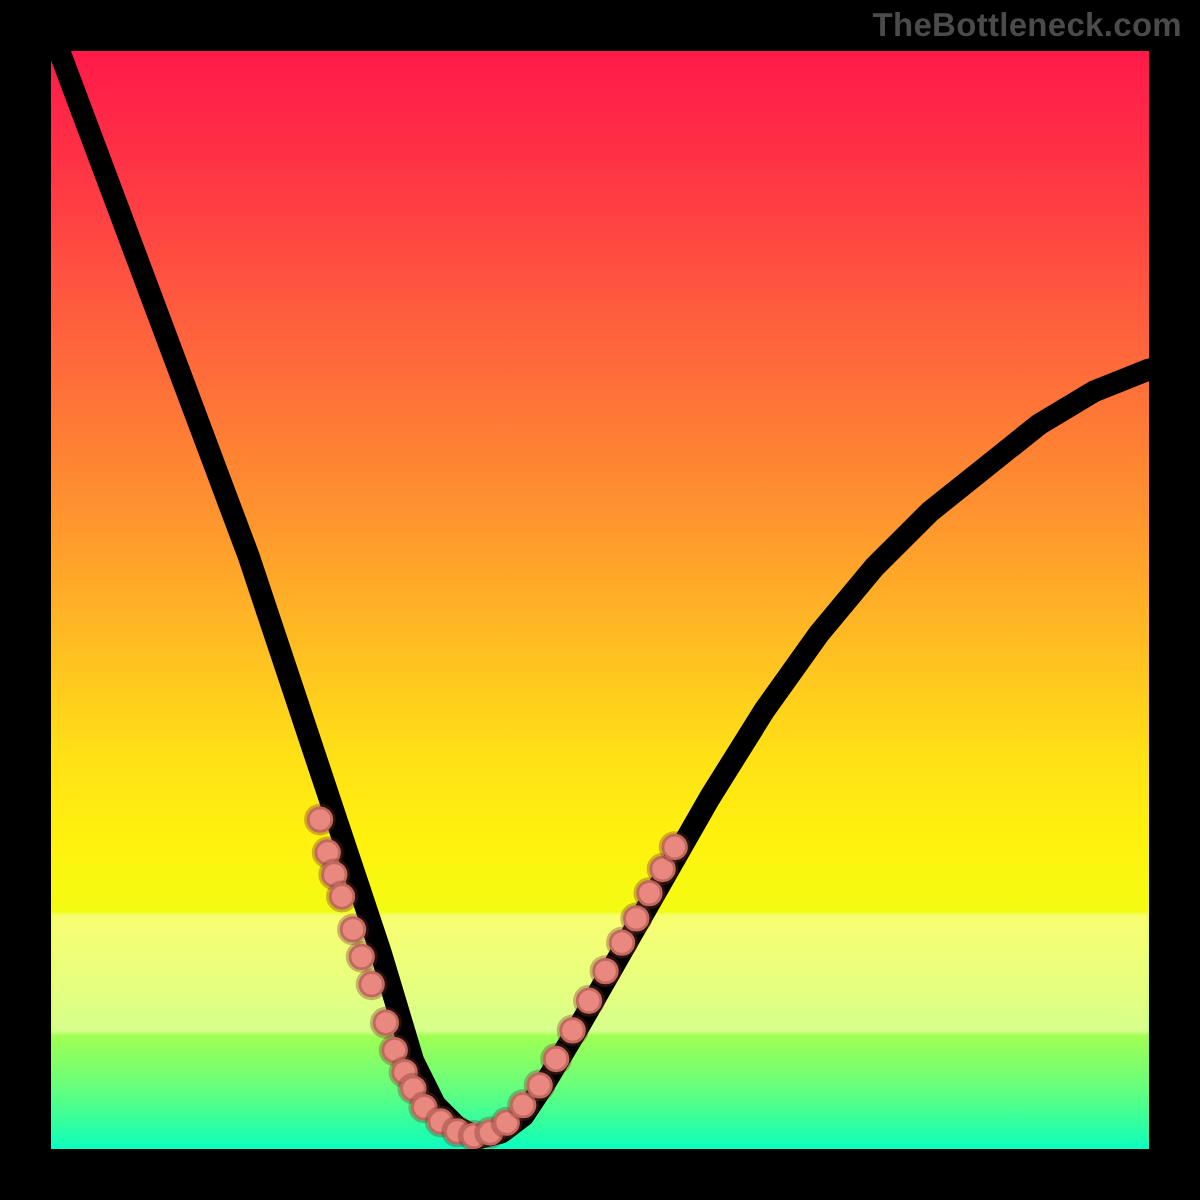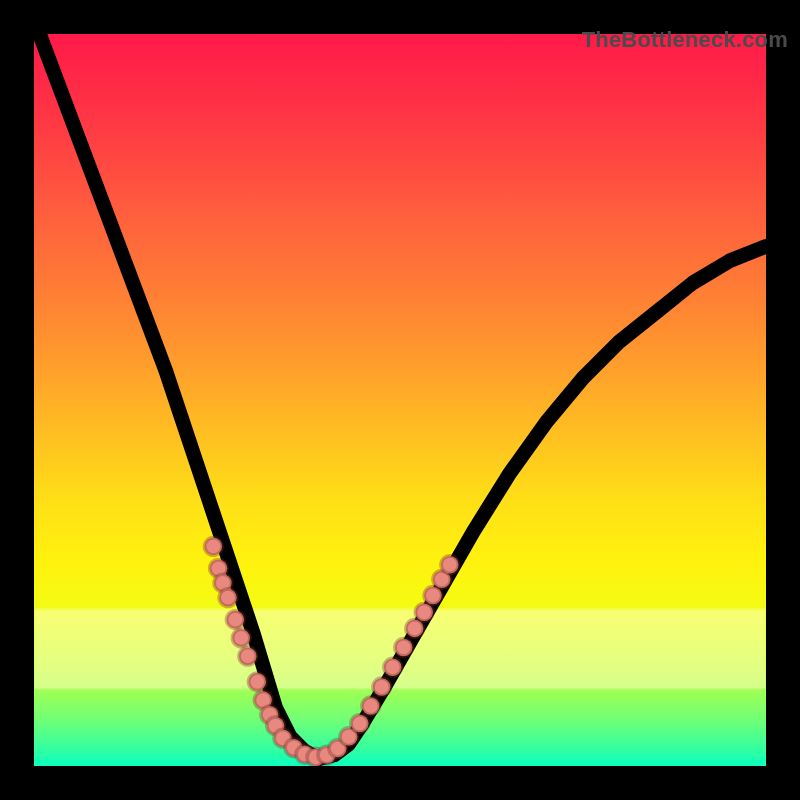--- a/index.html
+++ b/index.html
@@ -20,21 +20,20 @@
   .watermark {
     position: absolute;
     top: 4px;
     right: 12px;
     color: #4b4b4b;
     font-size: 22px;
     font-weight: 600;
     letter-spacing: 0.2px;
     font-family: Arial, Helvetica, sans-serif;
     z-index: 10;
-    margin-top: 23px;
   }
   .plot {
     position: absolute;
     left: 34px;
     top: 34px;
     width: 732px;
     height: 732px;
     overflow: hidden;
   }
   .gradient {

